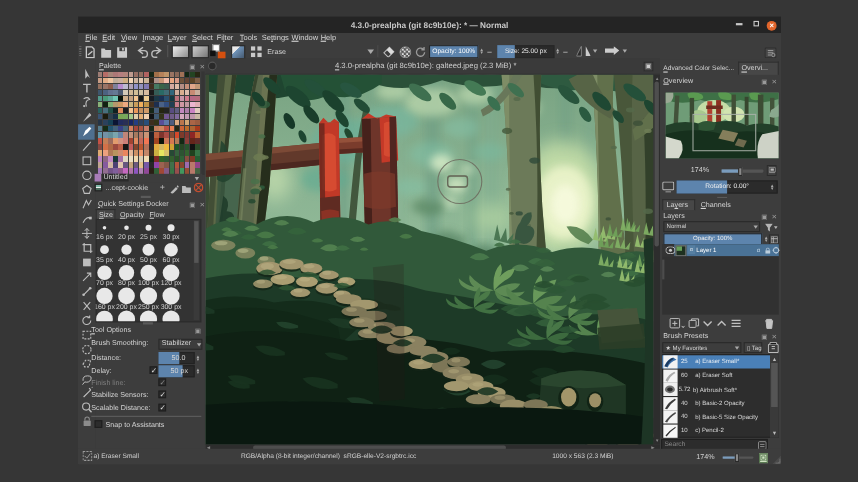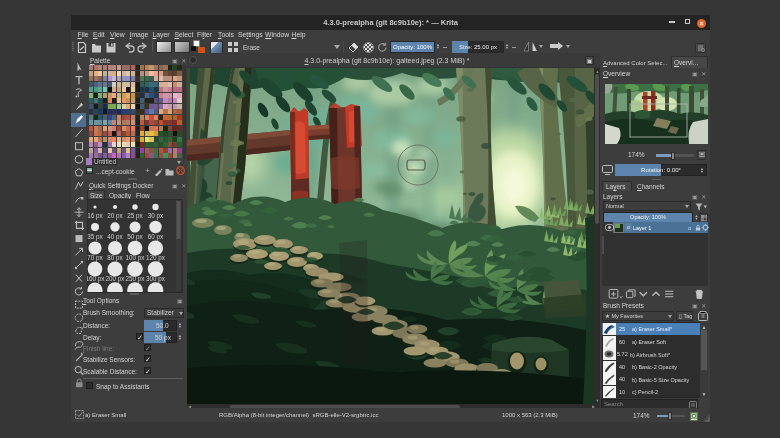--- a/index.html
+++ b/index.html
@@ -11,21 +11,21 @@
 .mi u{text-decoration:underline;}
 .lbl{position:absolute;color:#d4d4d4;font-size:6.5px;white-space:nowrap;}
 .lbl2{position:absolute;color:#d4d4d4;font-size:6.5px;white-space:nowrap;}
 .dim{color:#7e7e7e;}
 .chk{position:absolute;width:7px;height:7px;background:#2c2c2c;border:1px solid #1e1e1e;color:#ddd;font-size:7px;line-height:7px;text-align:center;}
 .spin{position:absolute;width:4px;color:#aaa;font-size:4px;line-height:3px;text-align:center;}
 .dockicons{position:absolute;color:#9a9a9a;font-size:6px;letter-spacing:1px;}
 </style></head>
 <body>
 <div id="win"></div>
-<div id="titlebar">4.3.0-prealpha (git 8c9b10e): * — Krita</div>
+<div id="titlebar">4.3.0-prealpha (git 8c9b10e): * — Normal</div>
 
 <div class="abs" style="left:669px;top:21px;width:6px;height:1.5px;background:#c9c9c9;"></div>
 <div class="abs" style="left:685px;top:19px;width:5px;height:5px;border:1.5px solid #c9c9c9;"></div>
 <div class="abs" style="left:697px;top:18.5px;width:9px;height:9px;border-radius:50%;background:#e2662c;color:#fff;font-size:7px;line-height:9px;text-align:center;font-weight:bold;">×</div>
 
 <div id="menubar">
 <span class="mi" style="left:6.5px;"><u>F</u>ile</span>
 <span class="mi" style="left:22px;"><u>E</u>dit</span>
 <span class="mi" style="left:39px;"><u>V</u>iew</span>
 <span class="mi" style="left:58.5px;"><u>I</u>mage</span>

